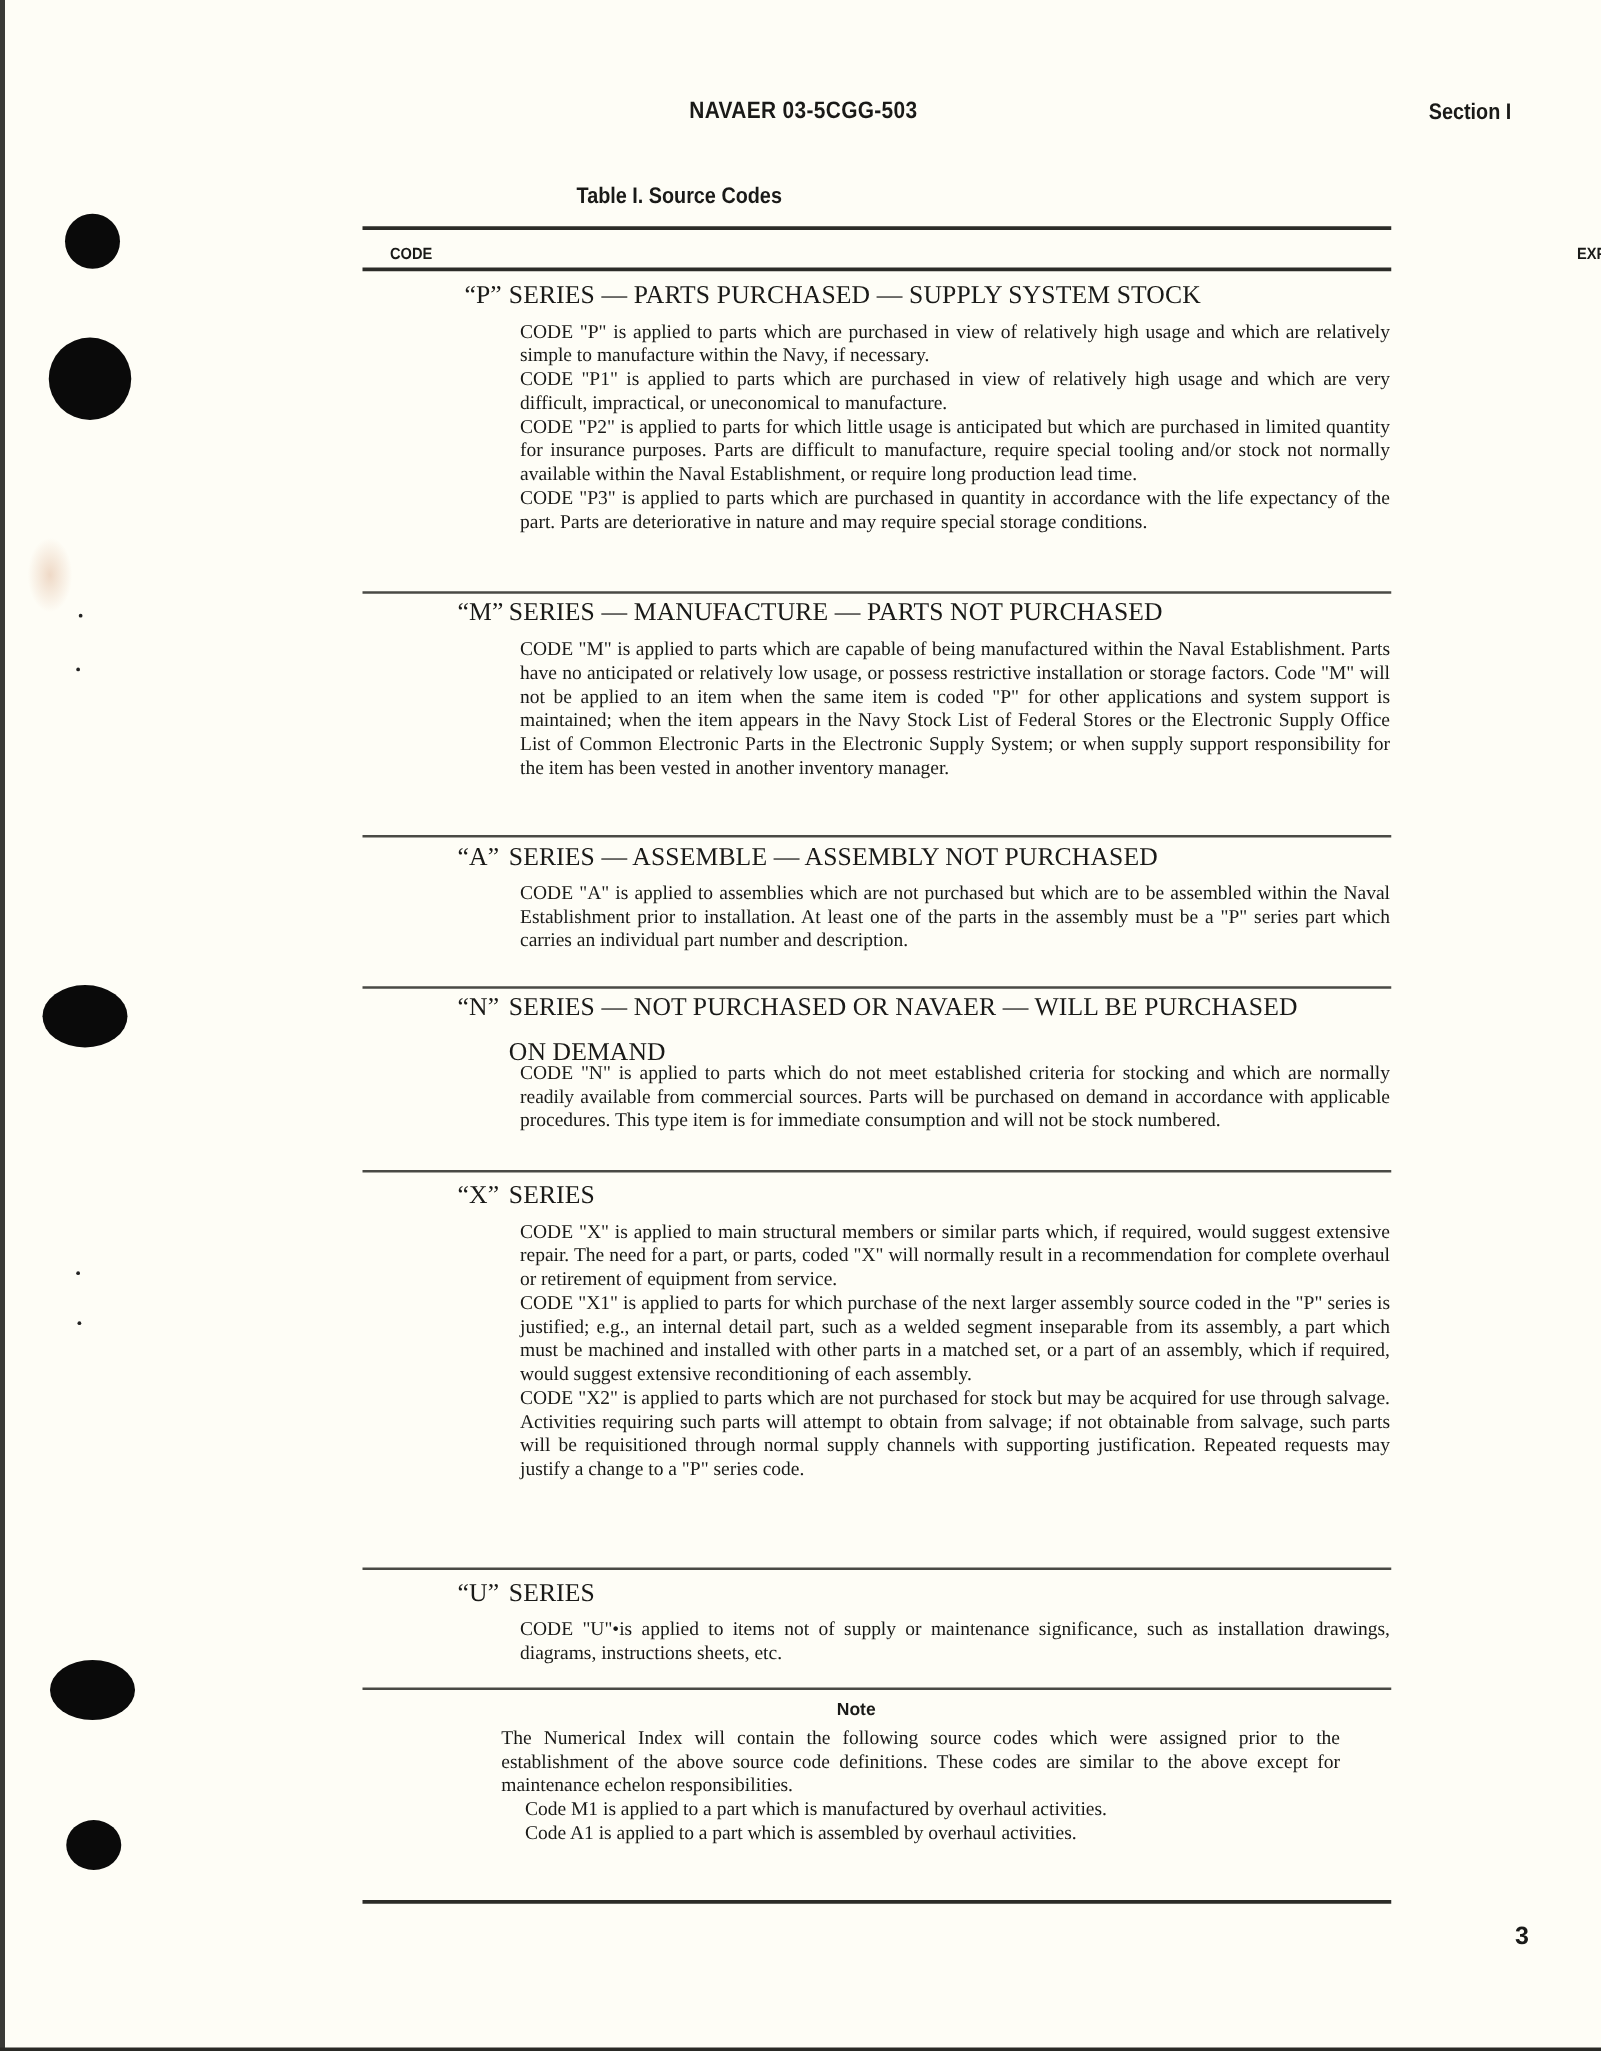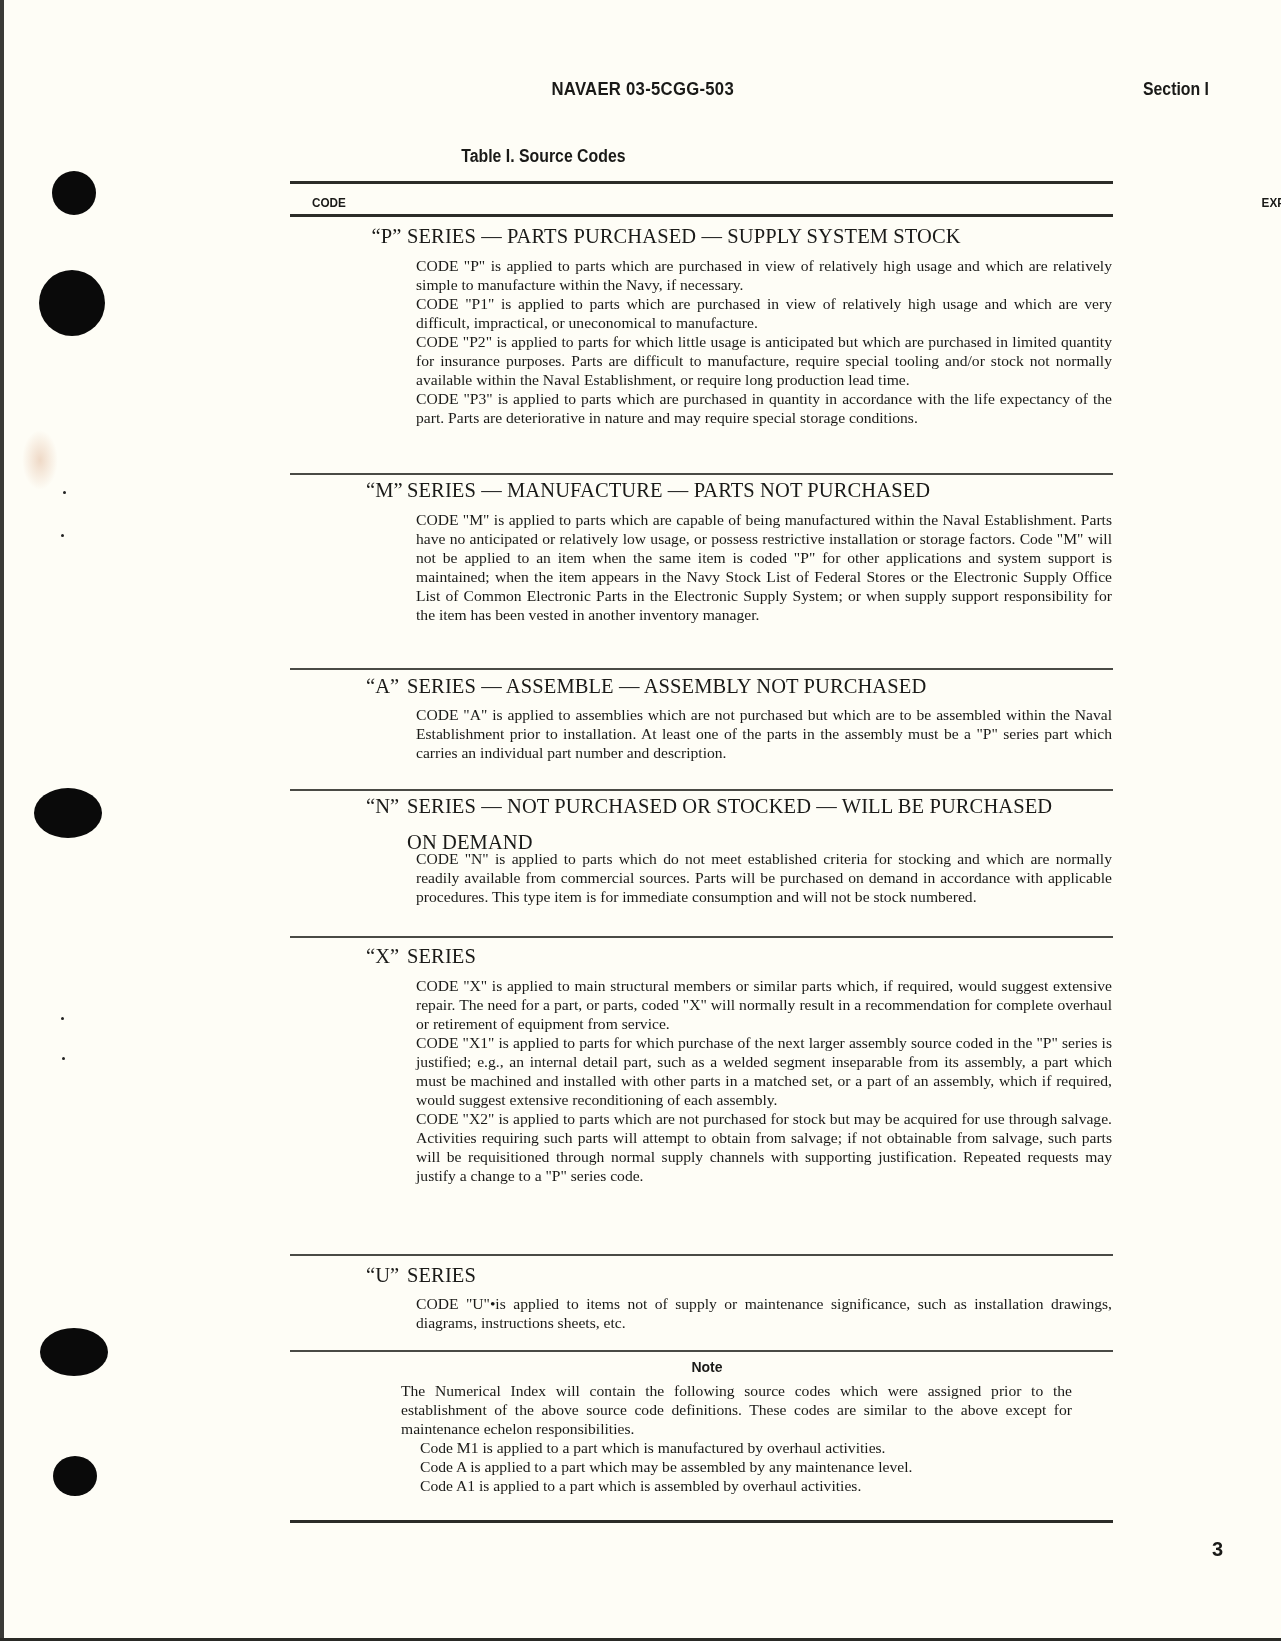--- a/index.html
+++ b/index.html
@@ -32,21 +32,21 @@
     .col-expl { position:absolute; top:195px; left:0; width:1225px; text-align:right; font-size:13px; font-weight:bold; }
     .col-expl span { display:inline-block; transform:translateX(124px) scaleX(0.9); }
 
     .series-head { position:absolute; left:366px; font-size:20.5px; line-height:24px; white-space:nowrap; letter-spacing:0.1px; }
     .series-head .code { display:inline-block; width:41px; }
     .indent-line { padding-left:41px;margin-top:12px; }
 
     .body-block { position:absolute; left:416px; width:696px; font-size:15.6px; line-height:19px; text-align:justify; }
     .body-block p { margin:0; text-align:justify; text-align-last:left; }
 
-    .note-label { position:absolute; top:1359px; left:0; width:1180px; text-align:center; font-weight:bold; font-size:14px;padding-left:22px; }
+    .note-label { position:absolute; top:1359px; left:0; width:1180px; text-align:center; font-weight:bold; font-size:14px; }
     .note-label span { display:inline-block; transform:translateX(95px); }
     .note-text { position:absolute; top:1381px; left:401px; width:671px; font-size:15.6px; line-height:19px; text-align:justify; }
     .note-text p { margin:0; }
     .note-list { position:absolute; top:1438px; left:420px; font-size:15.6px; line-height:19px; }
     .note-list div { white-space:nowrap; }
 
     .page-num { position:absolute; top:1538px; left:1212px; font-weight:bold; font-size:20px; }
   </style>
 </head>
 <body>
@@ -96,21 +96,21 @@
 
 <div class="series-head" style="top:674px;">
   <span class="code">“A”</span><span>SERIES — ASSEMBLE — ASSEMBLY NOT PURCHASED</span>
 </div>
 <div class="body-block" style="top:705px;">
   <p>CODE "A" is applied to assemblies which are not purchased but which are to be assembled within the Naval Establishment prior to installation. At least one of the parts in the assembly must be a "P" series part which carries an individual part number and description.</p>
 </div>
 <div class="rule thin" style="top:789px;"></div>
 
 <div class="series-head" style="top:794px;">
-  <div><span class="code">“N”</span><span>SERIES — NOT PURCHASED OR STOCKED — WILL BE PURCHASED</span></div>
+  <div><span class="code">“N”</span><span>SERIES — NOT PURCHASED OR NAVAER — WILL BE PURCHASED</span></div>
   <div class="indent-line">ON DEMAND</div>
 </div>
 <div class="body-block" style="top:849px;">
   <p>CODE "N" is applied to parts which do not meet established criteria for stocking and which are normally readily available from commercial sources. Parts will be purchased on demand in accordance with applicable procedures. This type item is for immediate consumption and will not be stock numbered.</p>
 </div>
 <div class="rule thin" style="top:936px;"></div>
 
 <div class="series-head" style="top:944px;">
   <span class="code">“X”</span><span>SERIES</span>
 </div>
@@ -128,18 +128,17 @@
   <p>CODE "U"•is applied to items not of supply or maintenance significance, such as installation drawings, diagrams, instructions sheets, etc.</p>
 </div>
 <div class="rule thin" style="top:1350px;"></div>
 
 <div class="note-label sans"><span>Note</span></div>
 <div class="note-text">
   <p>The Numerical Index will contain the following source codes which were assigned prior to the establishment of the above source code definitions. These codes are similar to the above except for maintenance echelon responsibilities.</p>
 </div>
 <div class="note-list">
   <div>Code M1 is applied to a part which is manufactured by overhaul activities.</div>
-  <div>Code A is applied to a part which may be assembled by any maintenance level.</div>
   <div>Code A1 is applied to a part which is assembled by overhaul activities.</div>
 </div>
 <div class="rule thick" style="top:1520px;"></div>
 
 <div class="page-num sans">3</div>
 
 </body></html>

